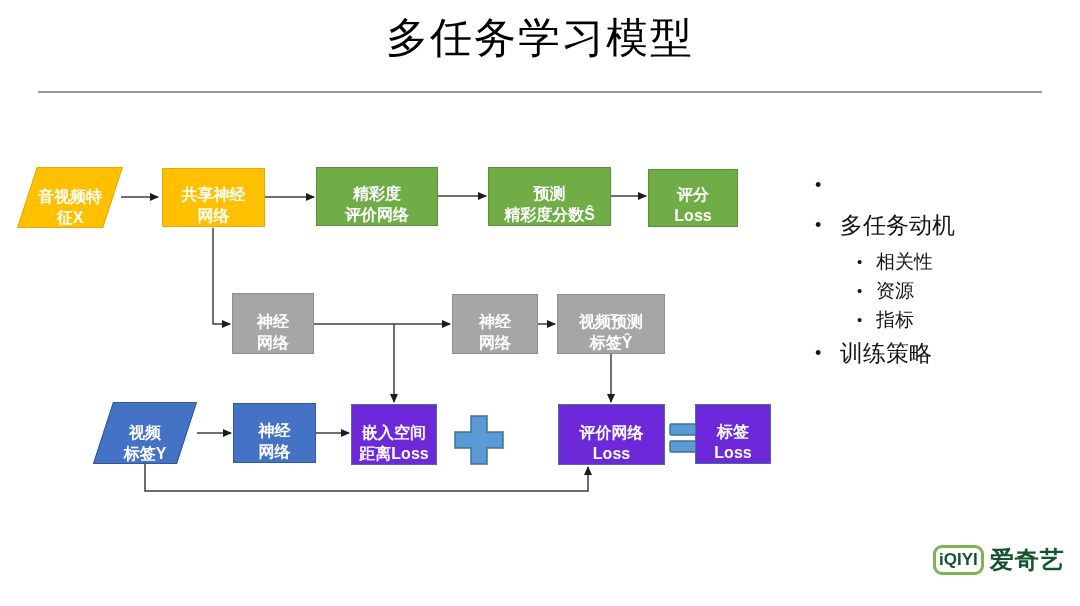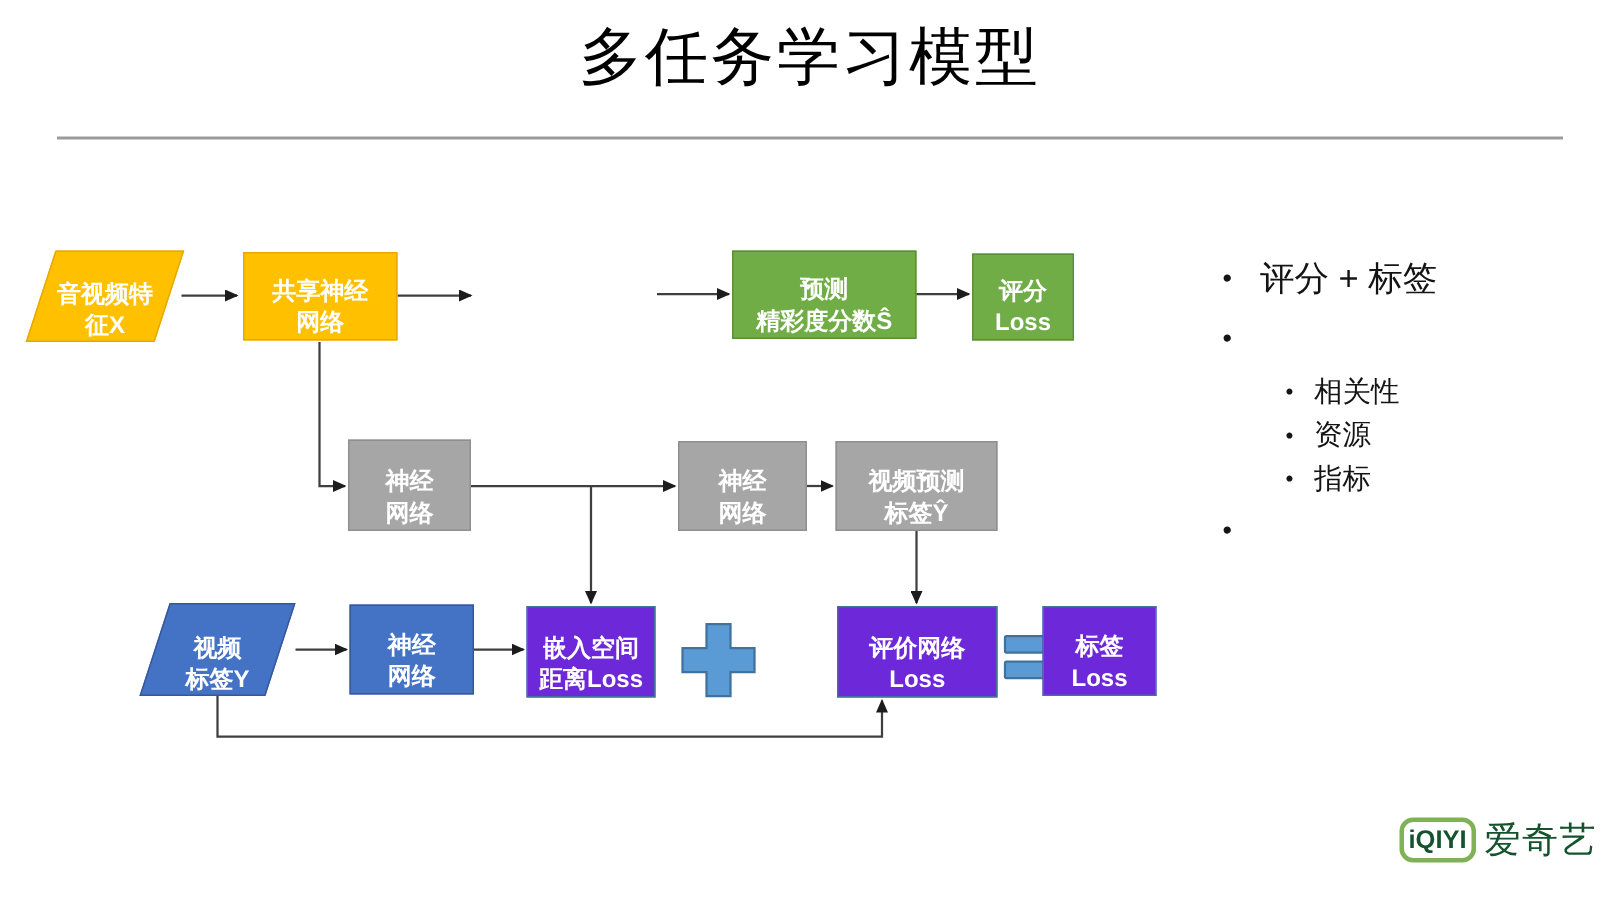--- a/index.html
+++ b/index.html
@@ -36,21 +36,21 @@
   .note.l1{font-size:23px;line-height:30px;margin-bottom:10px;}
   .note.l1 .dot{width:25px;font-size:18px;}
   .note.l2{font-size:19px;line-height:24px;margin-bottom:5px;margin-left:42px;}
   .note.l2 .dot{width:19px;font-size:15px;}
   .note.mt{margin-top:6px;}
   .logo{position:absolute;left:933px;top:544px;display:flex;align-items:center;color:#14532d;}
   .logo-box{
     display:inline-block;border:3px solid #7FB254;border-radius:9px;
     padding:1px 3px;font-weight:700;font-size:17px;line-height:22px;letter-spacing:0;
   }
-  .logo-cjk{font-size:24px;font-weight:400;margin-left:6px;letter-spacing:1px;text-align:right;}
+  .logo-cjk{font-size:24px;font-weight:700;margin-left:6px;letter-spacing:1px;text-align:right;}
 </style>
 </head>
 <body>
 
 <div class="stage">
 
   <div class="page-title">多任务学习模型</div>
   <div class="title-rule"></div>
 
   <svg class="overlay" width="1080" height="606" viewBox="0 0 1080 606">
@@ -84,25 +84,29 @@
 
   <div class="node para" style="left:27px;top:167px;width:86px;height:61px">
     <div class="skin yellow"></div>
     <span class="lbl">音视频特
 征X</span>
   </div>
   <div class="node rect yellow" style="left:162px;top:168px;width:103px;height:59px">
     <span class="lbl">共享神经
 网络</span>
   </div>
+  <div class="node rect green" style="left:316px;top:167px;width:122px;height:59px">
+    <span class="lbl">精彩度
+评价网络</span>
+  </div>
   <div class="node rect green" style="left:488px;top:167px;width:123px;height:59px">
     <span class="lbl">预测
 精彩度分数Ŝ</span>
   </div>
-  <div class="node rect green" style="left:648px;top:169px;width:68px;height:58px">
+  <div class="node rect green" style="left:648px;top:169px;width:90px;height:58px">
     <span class="lbl">评分
 Loss</span>
   </div>
 
   <div class="node rect gray" style="left:232px;top:293px;width:82px;height:61px">
     <span class="lbl">神经
 网络</span>
   </div>
   <div class="node rect gray" style="left:452px;top:294px;width:86px;height:60px">
     <span class="lbl">神经
@@ -131,39 +135,40 @@
 Loss</span>
   </div>
   <div class="node rect lblue" style="left:695px;top:404px;width:76px;height:60px">
     <span class="lbl">标签
 Loss</span>
   </div>
 
   <div class="notes">
     <div class="note l1">
       <span class="dot">•</span>
-      <span>评分 + 标签</span>
     </div>
     <div class="note l1">
       <span class="dot">•</span>
+      <span>多任务动机</span>
     </div>
     <div class="note l2">
       <span class="dot">•</span>
       <span>相关性</span>
     </div>
     <div class="note l2">
       <span class="dot">•</span>
       <span>资源</span>
     </div>
     <div class="note l2">
       <span class="dot">•</span>
       <span>指标</span>
     </div>
     <div class="note l1 mt">
       <span class="dot">•</span>
+      <span>训练策略</span>
     </div>
   </div>
 
   <div class="logo">
     <span class="logo-box">iQIYI</span>
     <span class="logo-cjk">爱奇艺</span>
   </div>
 
 </div>
 

